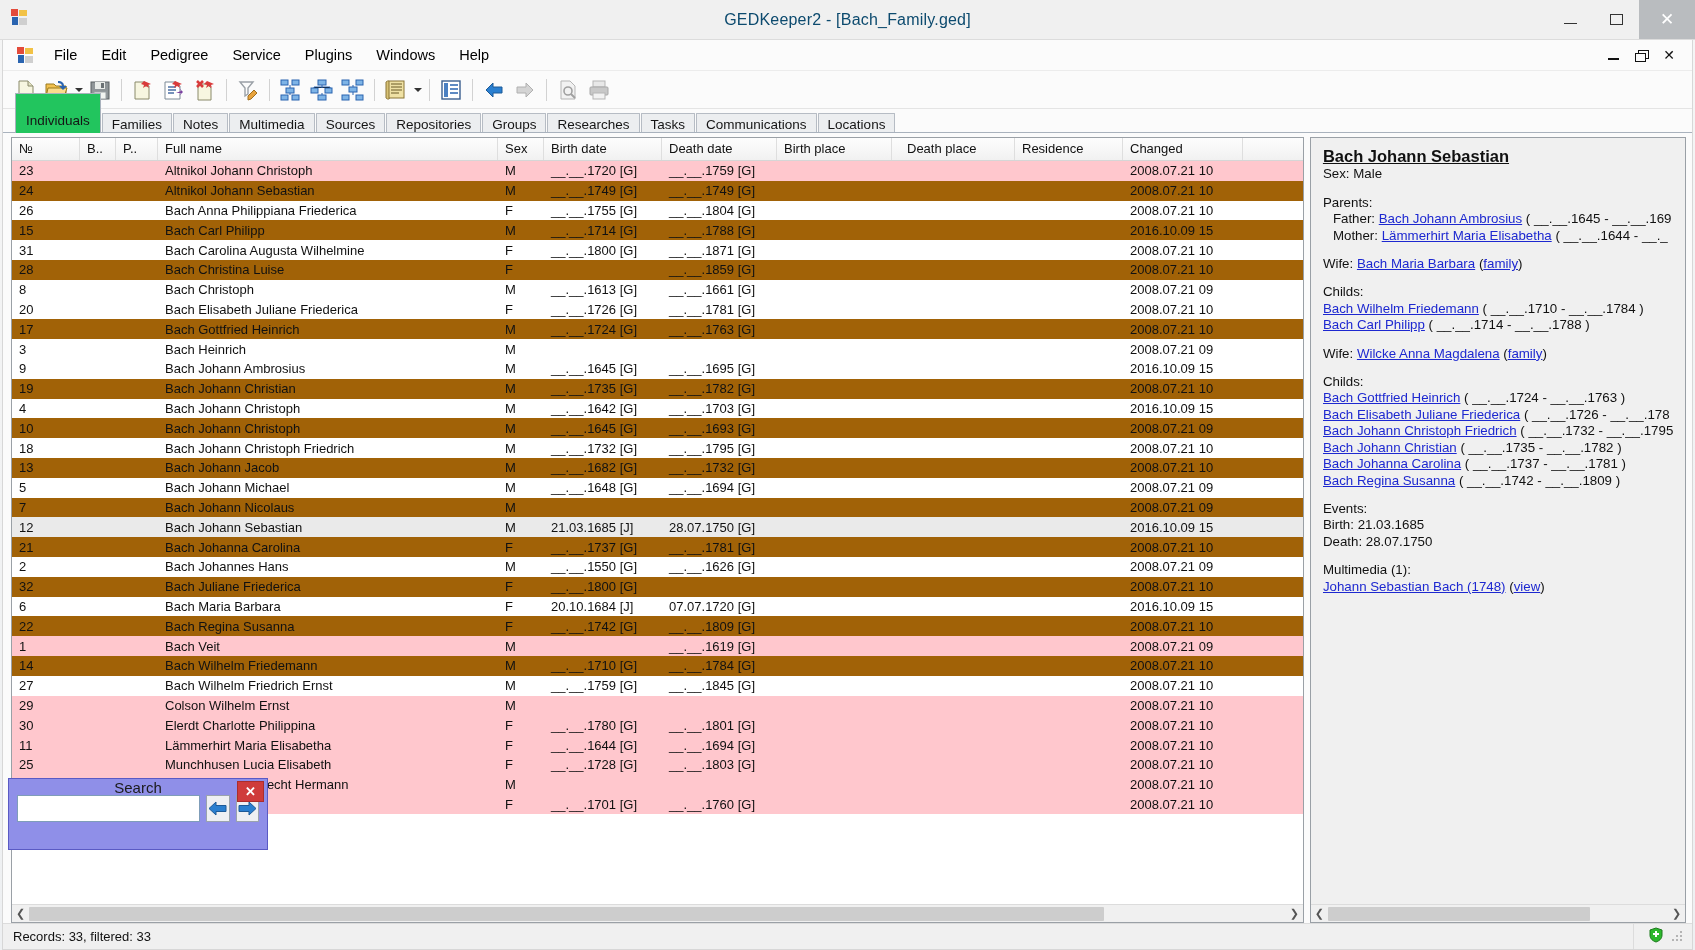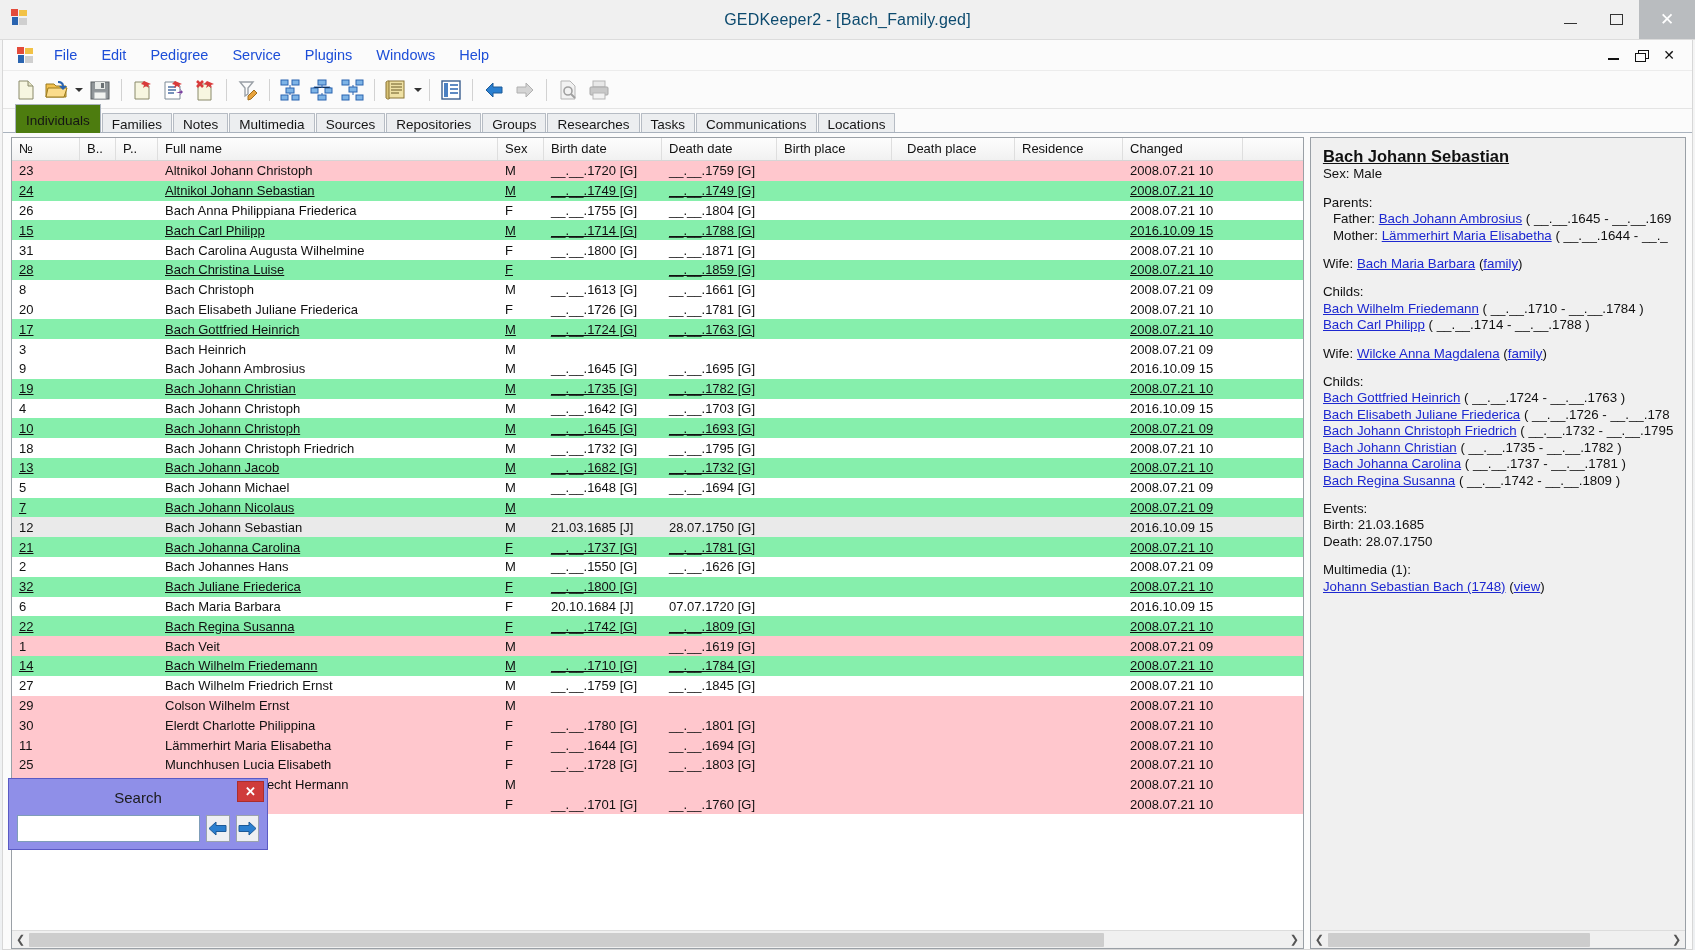--- a/index.html
+++ b/index.html
@@ -68,21 +68,21 @@
   
   .menubar {
     height: 31px; flex: 0 0 31px;
     display: flex; align-items: center;
     background: #fbfbfb;
     position: relative;
     border-bottom: 1px solid #ececec;
   }
   .menubar .mico { margin-left: 14px; margin-right: 8px; }
   .menu-item {
-    padding: 4px 12px; font-size: 14.5px; color: #1d4ed8;
+    padding: 4px 12px; font-size: 14.5px; color: #000000;
   }
   .mdi-btns { margin-left: auto; display:flex; align-items:center; gap:2px; padding-right:10px;}
   .mdi-btn {
     width: 26px; height: 22px; display:flex; align-items:center; justify-content:center;
     font-size: 14px; color:#111;
   }
   .mdi-min { width:11px; height:2px; background:#111; margin-top:8px; }
   .mdi-rest { position:relative; width:12px; height:10px; }
   .mdi-rest:before{content:"";position:absolute;left:3px;top:0;width:9px;height:7px;border:1.6px solid #111;}
   .mdi-rest:after{content:"";position:absolute;left:0;top:3px;width:9px;height:7px;border:1.6px solid #111;background:#fbfbfb;}
@@ -124,22 +124,22 @@
     padding: 3px 9px 0 9px;
     border: 1px solid #b6bcc4;
     border-bottom: none;
     background: #eceef0;
     margin-right: 1px;
     color: #151515;
     line-height: 15px;
     border-radius: 1px 1px 0 0;
   }
   .tab.active {
-    background: #4d7c0f;
-    padding: 8px 10px 5px 10px;
+    background: #22c55e;
+    padding: 19px 10px 5px 10px;
     margin-bottom: -1px;
     border-color: #a9b2bd;
     font-weight: normal;
   }
 
   
   .content {
     flex: 1 1 auto; display: flex; min-height: 0;
     padding: 4px 6px 0 8px;
     gap: 6px;
@@ -162,21 +162,21 @@
   .lv-head .hc {
     font-size: 13px; color: #111;
     padding: 3px 0 0 7px;
     border-right: 1px solid #dedede;
     overflow: hidden; white-space: nowrap;
   }
   .lv-body { flex: 1 1 auto; overflow: hidden; position: relative; }
   .lv-row { display: flex; height: 19.8px; align-items: center; font-size: 13px; color: #111; }
   .lv-row .cell { padding-left: 7px; overflow: hidden; white-space: nowrap; }
   .lv-row.pink { background: #ffc7cd; }
-  .lv-row.yellow { background: #86efac; text-decoration: underline; }
+  .lv-row.yellow { background: #a16207; }
   .lv-row.white { background: #ffffff; }
   .lv-row.sel { background: #eaeaea; }
 
   
   .c-no   { width: 68px; }
   .c-b    { width: 36px; }
   .c-p    { width: 42px; }
   .c-name { width: 340px; }
   .c-sex  { width: 46px; }
   .c-bd   { width: 118px; }
@@ -240,21 +240,21 @@
   
   .searchdlg {
     position: absolute; left: 8px; top: 778px;
     width: 260px; height: 72px;
     background: #8f8fe8;
     border: 1px solid #5a5ac4;
     z-index: 50;
     display: flex; flex-direction: column;
   }
   .sd-title {
-    height: 36px; position: relative;
+    height: 16px; position: relative;
     display: flex; align-items: center; justify-content: center;
     color: #1b1b1b; font-size: 15px;
   }
   .sd-close {
     position: absolute; right: 3px; top: 2px;
     width: 27px; height: 21px; background: #cf3b3b;
     color: #fff; font-size: 13px; font-weight: bold;
     display: flex; align-items: center; justify-content: center;
     border: 1px solid #aa2d2d;
   }
@@ -999,20 +999,39 @@
           </div>
         </div>
         <div class="dt-hscroll">
           <div class="hs-arrow">❮</div>
           <div class="hs-thumb" style="width:262px"></div>
           <div class="hs-arrow" style="margin-left:auto">❯</div>
         </div>
       </div>
     </div>
 
+    <div class="statusbar">
+      <span>Records: 33, filtered: 33</span>
+      <div class="sb-right">
+        <span>
+          <svg width="16" height="16" viewBox="0 0 16 16">
+              <path d="M8 1l6 2v5c0 4-3 6-6 7-3-1-6-3-6-7V3z" fill="#2eb82e" stroke="#1d7a1d"></path>
+              <path d="M7 4h2v2h2v2H9v2H7V8H5V6h2z" fill="#fff"></path>
+            </svg>
+        </span>
+        <span class="grip">
+          <i style="left:8px;top:8px"></i>
+            <i style="left:4px;top:8px"></i>
+            <i style="left:0;top:8px"></i>
+          <i style="left:8px;top:4px"></i>
+            <i style="left:4px;top:4px"></i>
+            <i style="left:8px;top:0"></i>
+        </span>
+      </div>
+    </div>
   </div>
 
   <div class="searchdlg">
     <div class="sd-title">
       <span>Search</span>
       <div class="sd-close">✕</div>
     </div>
     <div class="sd-row">
       <input class="sd-input" type="text" placeholder="" style="">
       <div class="sd-btn">

